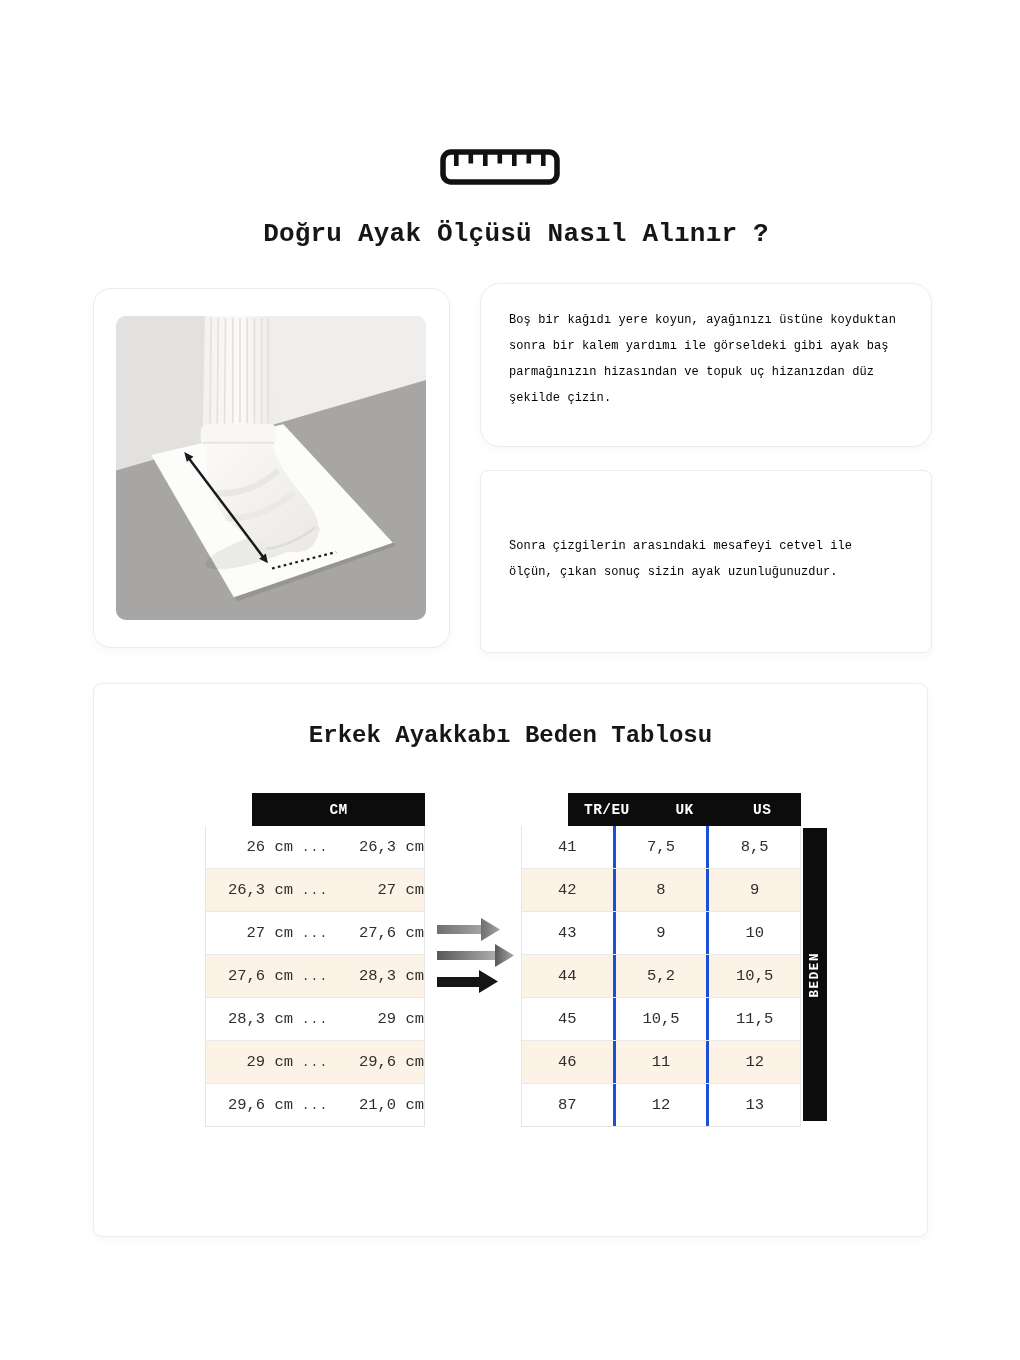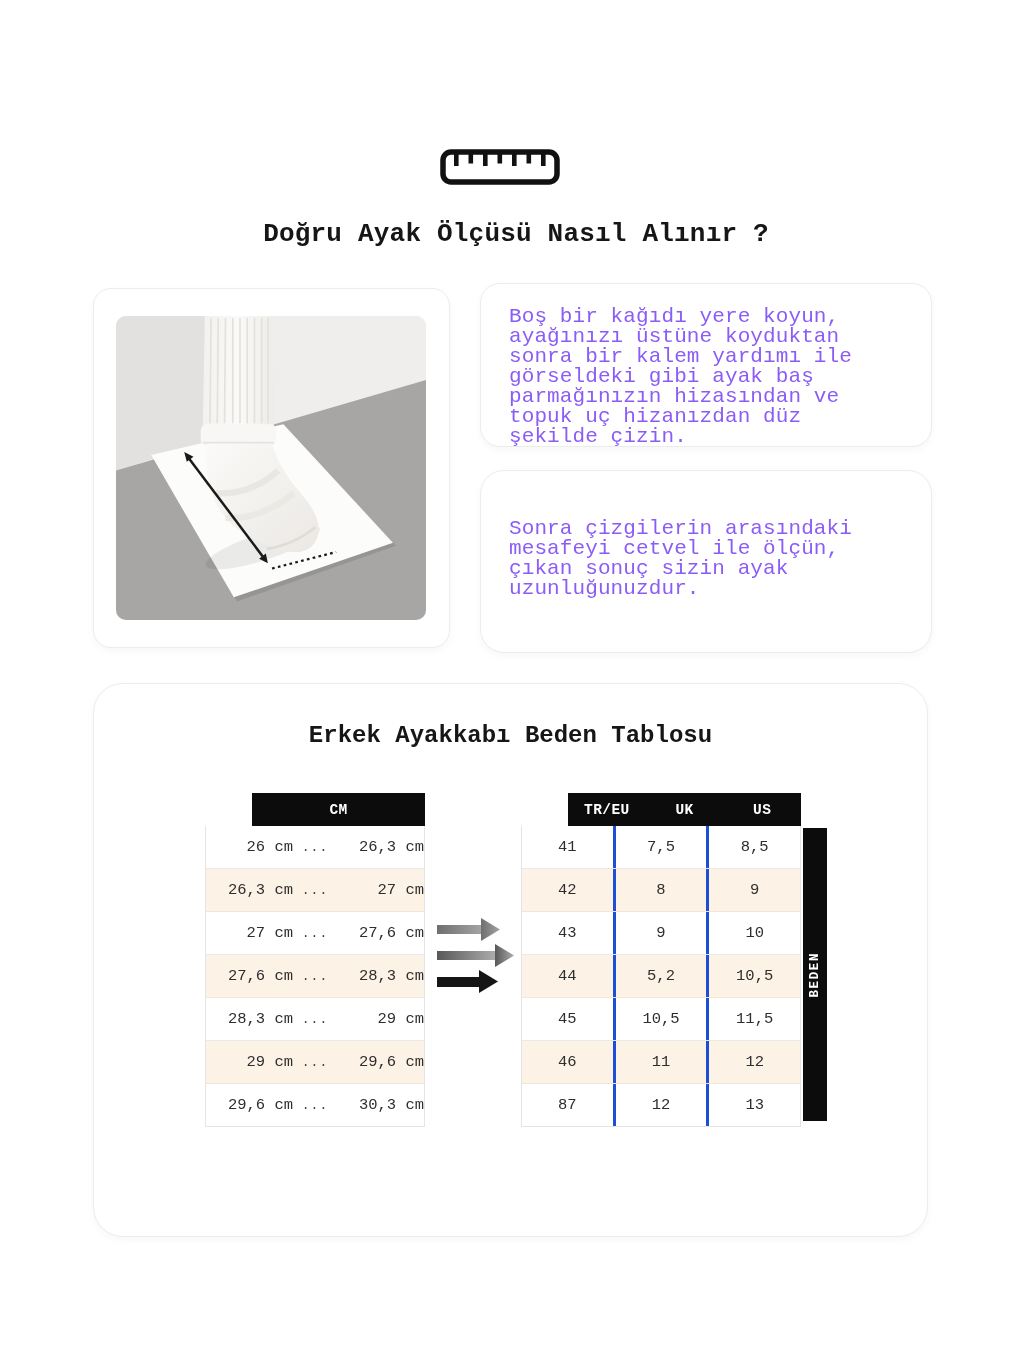--- a/index.html
+++ b/index.html
@@ -20,29 +20,29 @@
     position:absolute;background:#fff;border:1px solid #ececec;
     box-shadow:0 3px 8px rgba(0,0,0,.035);
   }
   .photo-card{left:93px;top:288px;width:355px;height:358px;border-radius:18px;}
   .photo-frame{
     position:absolute;left:22px;top:27px;width:310px;height:304px;
     border-radius:10px;overflow:hidden;background:#eceaE8;
   }
   .photo-frame svg{display:block;width:100%;height:100%;}
   .text-card-1{left:480px;top:283px;width:452px;height:164px;border-radius:20px;box-sizing:border-box;}
-  .text-card-2{left:480px;top:470px;width:452px;height:183px;border-radius:24px;box-sizing:border-box;
+  .text-card-2{left:480px;top:470px;width:452px;height:183px;border-radius:8px;box-sizing:border-box;
     display:flex;align-items:center;}
   .instr-text{
-    font-size:21px;line-height:20px;color:#8b5cf6;letter-spacing:.1px;
+    font-size:12px;line-height:26px;color:#000000;letter-spacing:.1px;
   }
   .text-card-1 .instr-text{padding:23px 30px 0 28px;}
   .text-card-2 .instr-text{padding:0 40px 6px 28px;}
   
-  .size-card{left:93px;top:683px;width:833px;height:552px;border-radius:30px;}
+  .size-card{left:93px;top:683px;width:833px;height:552px;border-radius:9px;}
   .size-title{
     position:absolute;left:0;top:38px;width:100%;text-align:center;
     font-size:24px;font-weight:bold;color:#161616;
   }
   .tbl{position:absolute;top:109px;font-size:15.5px;color:#2e2e2e;}
   .tbl-cm{left:111px;width:220px;}
   .tbl-intl{left:427px;width:280px;}
   .tbl-head{
     height:33px;background:#0c0c0c;color:#ffffff;display:flex;
     align-items:center;justify-content:center;font-size:14.5px;font-weight:bold;
@@ -197,21 +197,21 @@
 
   <div class="t-row alt">
     <div class="cell">29 cm</div>
     <div class="sep">...</div>
     <div class="cell">29,6 cm</div>
   </div>
 
   <div class="t-row">
     <div class="cell">29,6 cm</div>
     <div class="sep">...</div>
-    <div class="cell">30,3 cm</div>
+    <div class="cell">21,0 cm</div>
   </div>
 </div>
     </div>
 
     <div class="arrows-wrap">
       <svg viewBox="0 0 78 76">
         <defs>
           <linearGradient id="a1" x1="0" y1="0" x2="1" y2="0">
             <stop offset="0" stop-color="#6f6f6f"></stop>
               <stop offset="1" stop-color="#a3a3a3"></stop>

